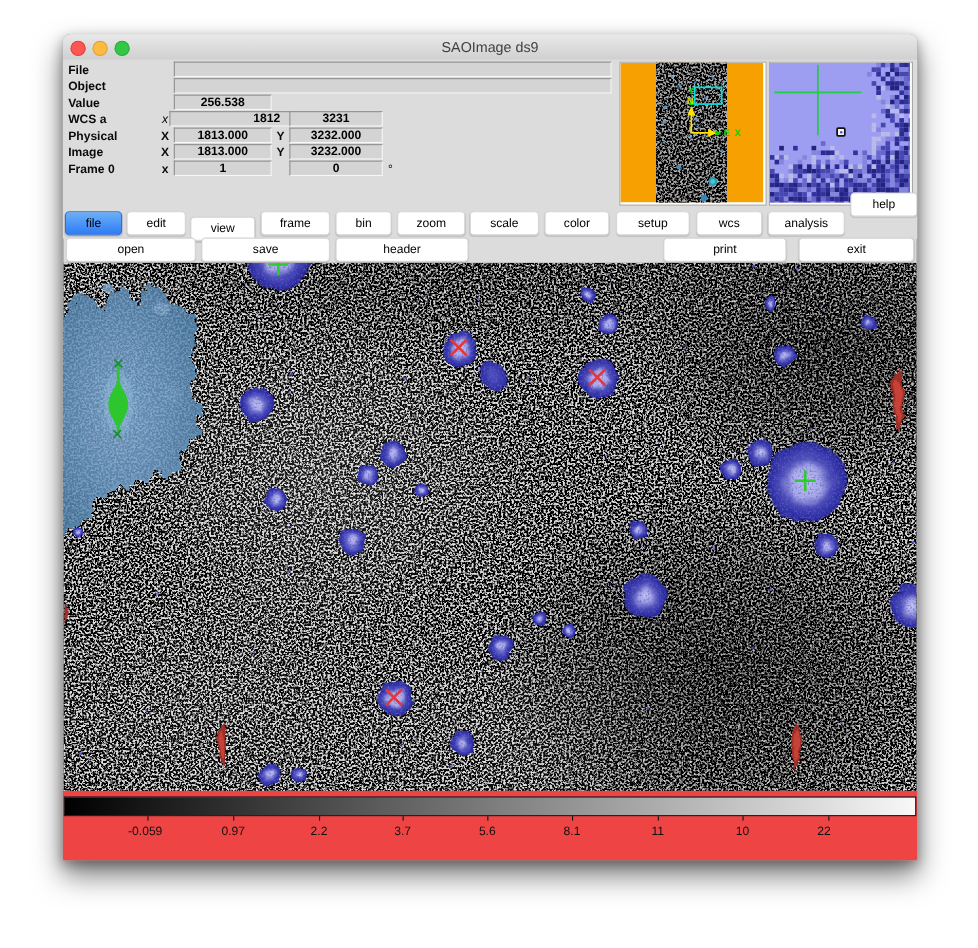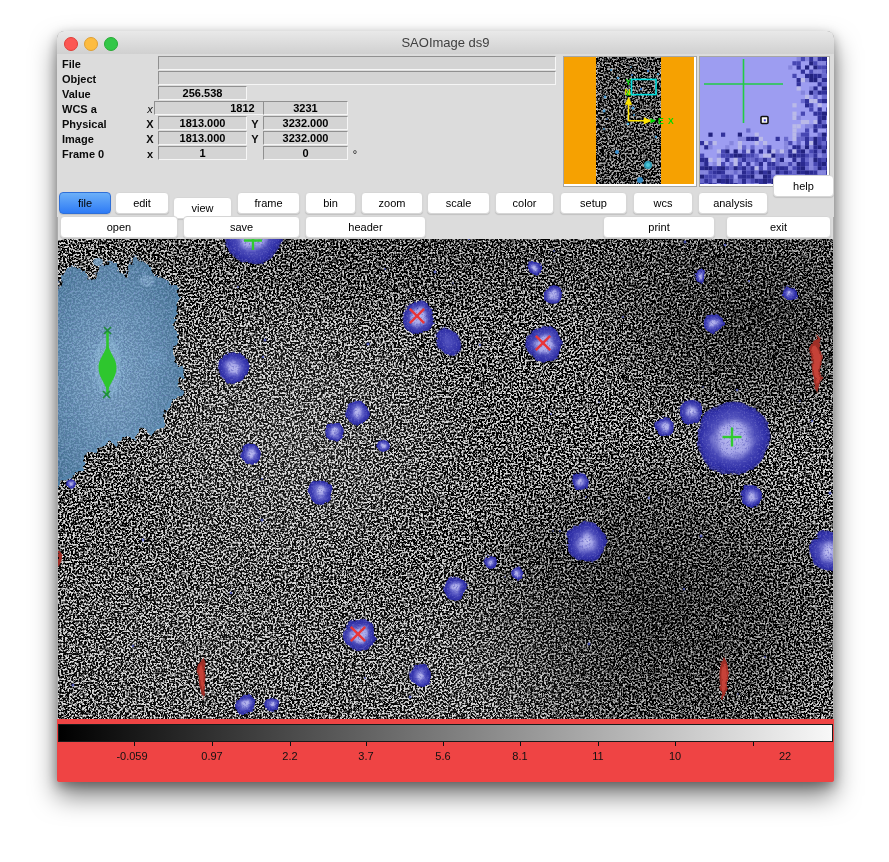--- a/index.html
+++ b/index.html
@@ -867,15 +867,15 @@
     <div class="cbl" style="left:309px;">3.7</div>
     <div class="tick" style="left:386px;"></div>
     <div class="cbl" style="left:386px;">5.6</div>
     <div class="tick" style="left:463px;"></div>
     <div class="cbl" style="left:463px;">8.1</div>
     <div class="tick" style="left:541px;"></div>
     <div class="cbl" style="left:541px;">11</div>
     <div class="tick" style="left:618px;"></div>
     <div class="cbl" style="left:618px;">10</div>
     <div class="tick" style="left:696px;"></div>
-    <div class="cbl" style="left:728px;">22</div>
+    <div class="cbl" style="left:692px;">22</div>
   </div>
 </div>
 
 </body></html>

